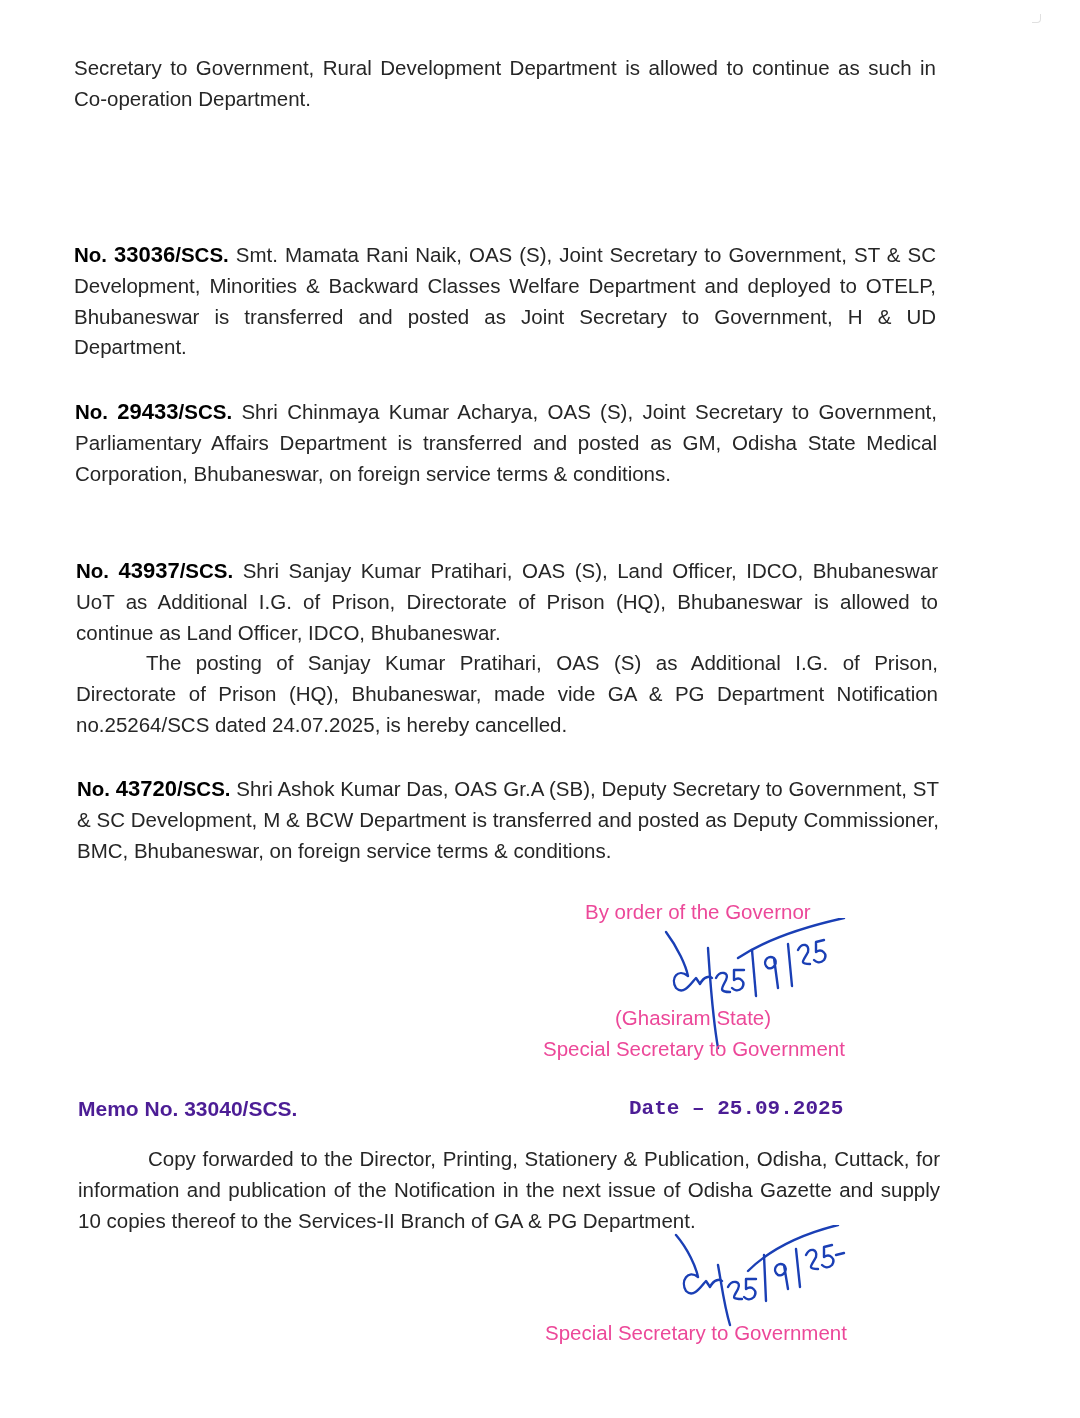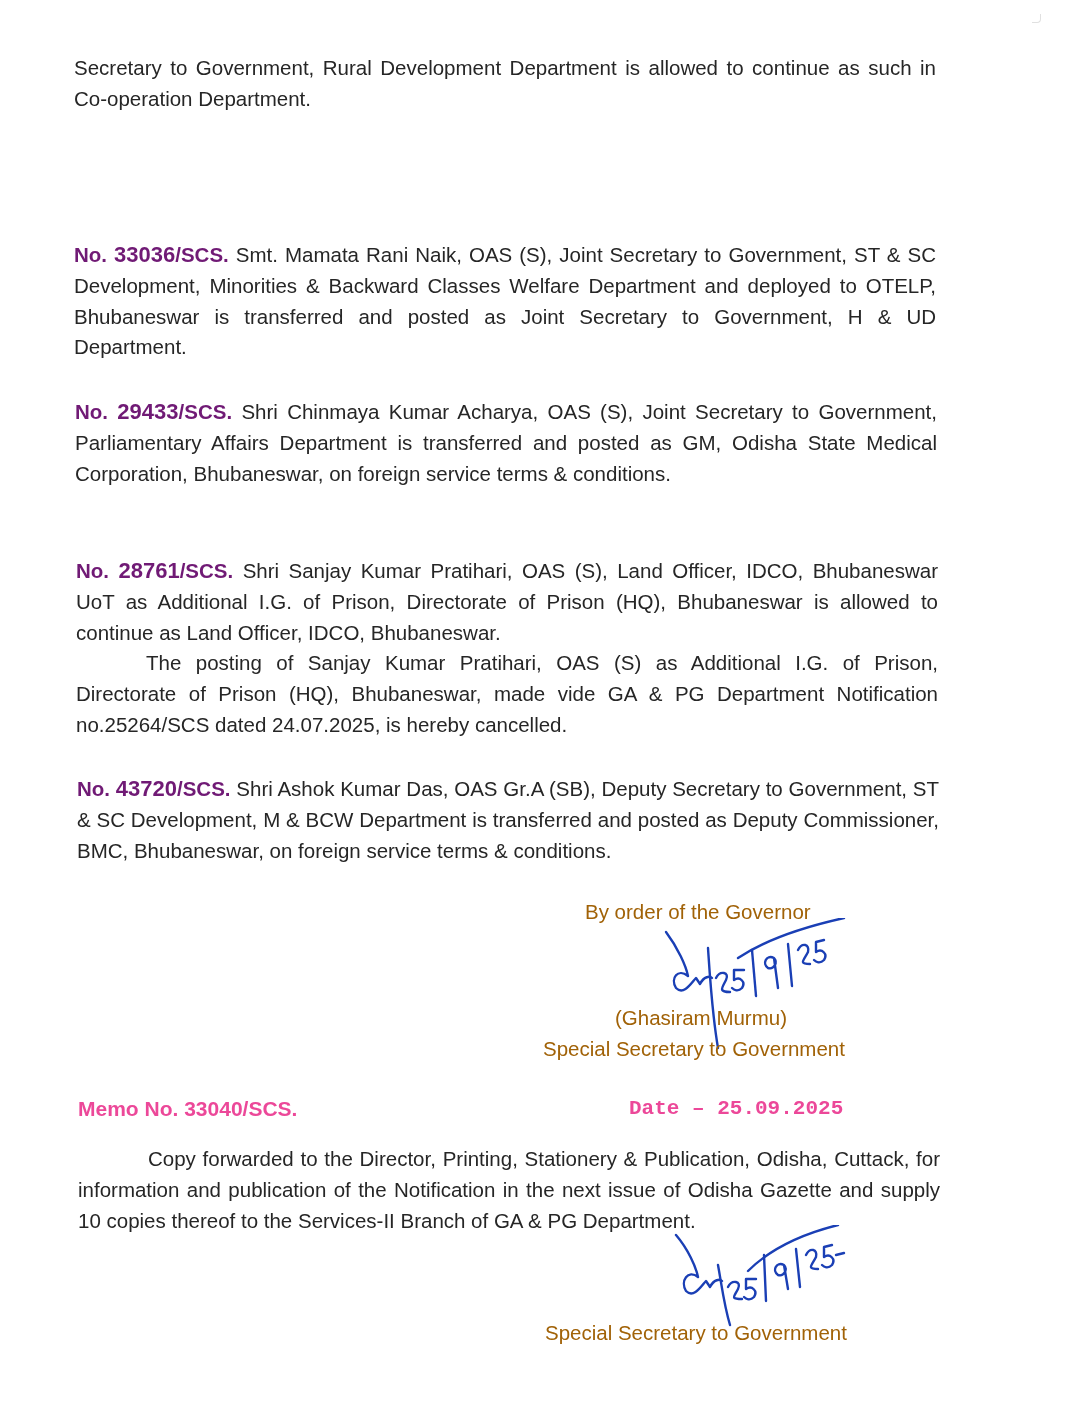--- a/index.html
+++ b/index.html
@@ -28,42 +28,42 @@
       font-family: "Liberation Sans", sans-serif;
       font-size: 20.5px;
       line-height: 30.8px;
       text-align: justify;
       color: #262626;
       text-align-last: left;
     }
     .indent { text-indent: 70px; }
     .no-label {
       font-weight: bold;
-      color: #701a75;
+      color: #000000;
     }
     .no-label .num {
       font-size: 22px;
     }
     .sig-block {
       position: absolute;
       font-family: "Liberation Sans", sans-serif;
       font-size: 20.5px;
       line-height: 30px;
-      color: #a16207;
+      color: #ec4899;
       white-space: nowrap;
     }
     .memo-row {
       position: absolute;
       left: 70px;
       top: 1097px;
       width: 870px;
       font-family: "Liberation Sans", sans-serif;
       font-size: 21px;
       font-weight: bold;
-      color: #ec4899;
+      color: #4c1d95;
     }
     .memo-row .memo-date {
       position: absolute;
       left: 551px;
       top: 0;
       font-family: Liberation Mono, monospace;
     }
     .signature {
       position: absolute;
       pointer-events: none;
@@ -93,21 +93,21 @@
 
   <div class="block" style="left:66px; top:240px; width:862px;">
     <p class="para"><span class="no-label"><span>No. </span><span class="num">33036</span><span>/SCS.</span></span><span> Smt. Mamata Rani Naik, OAS (S), Joint Secretary to Government, ST &amp; SC Development, Minorities &amp; Backward Classes Welfare Department and deployed to OTELP, Bhubaneswar is transferred and posted as Joint Secretary to Government, H &amp; UD Department.</span></p>
   </div>
 
   <div class="block" style="left:67px; top:397px; width:862px;">
     <p class="para"><span class="no-label"><span>No. </span><span class="num">29433</span><span>/SCS.</span></span><span> Shri Chinmaya Kumar Acharya, OAS (S), Joint Secretary to Government, Parliamentary Affairs Department is transferred and posted as GM, Odisha State Medical Corporation, Bhubaneswar, on foreign service terms &amp; conditions.</span></p>
   </div>
 
   <div class="block" style="left:68px; top:556px; width:862px;">
-    <p class="para"><span class="no-label"><span>No. </span><span class="num">28761</span><span>/SCS.</span></span><span> Shri Sanjay Kumar Pratihari, OAS (S), Land Officer, IDCO, Bhubaneswar UoT as Additional I.G. of Prison, Directorate of Prison (HQ), Bhubaneswar is allowed to continue as Land Officer, IDCO, Bhubaneswar.</span></p>
+    <p class="para"><span class="no-label"><span>No. </span><span class="num">43937</span><span>/SCS.</span></span><span> Shri Sanjay Kumar Pratihari, OAS (S), Land Officer, IDCO, Bhubaneswar UoT as Additional I.G. of Prison, Directorate of Prison (HQ), Bhubaneswar is allowed to continue as Land Officer, IDCO, Bhubaneswar.</span></p>
     <p class="para indent">The posting of Sanjay Kumar Pratihari, OAS (S) as Additional I.G. of Prison, Directorate of Prison (HQ), Bhubaneswar, made vide GA &amp; PG Department Notification no.25264/SCS dated 24.07.2025, is hereby cancelled.</p>
   </div>
 
   <div class="block" style="left:69px; top:774px; width:862px;">
     <p class="para"><span class="no-label"><span>No. </span><span class="num">43720</span><span>/SCS.</span></span><span> Shri Ashok Kumar Das, OAS Gr.A (SB), Deputy Secretary to Government, ST &amp; SC Development, M &amp; BCW Department is transferred and posted as Deputy Commissioner, BMC, Bhubaneswar, on foreign service terms &amp; conditions.</span></p>
   </div>
 
   <div class="sig-block" style="left:577px; top:897px;">By order of the Governor</div>
 
   <svg class="signature" style="left:640px; top:918px;" width="200" height="150" viewBox="0 0 200 150">
@@ -126,21 +126,21 @@
 
       <path d="M140 26 L 144 68"></path>
 
       <path d="M150 32 C 154 24, 162 26, 160 34 C 156 42, 150 46, 162 46"></path>
       <path d="M176 22 L 168 24 L 168 34 C 174 30, 180 36, 176 42 C 172 46, 168 44, 166 42"></path>
 
       <path d="M90 40 C 120 20, 160 8, 196 0"></path>
     </g>
   </svg>
 
-  <div class="sig-block" style="left:607px; top:1003px;">(Ghasiram Murmu)</div>
+  <div class="sig-block" style="left:607px; top:1003px;">(Ghasiram State)</div>
   <div class="sig-block" style="left:535px; top:1034px;">Special Secretary to Government</div>
 
   <div class="memo-row">
     <span>Memo No. 33040/SCS.</span>
     <span class="memo-date">Date – 25.09.2025</span>
   </div>
 
   <div class="block" style="left:70px; top:1144px; width:862px;">
     <p class="para indent">Copy forwarded to the Director, Printing, Stationery &amp; Publication, Odisha, Cuttack, for information and publication of the Notification in the next issue of Odisha Gazette and supply 10 copies thereof to the Services-II Branch of GA &amp; PG Department.</p>
   </div>

